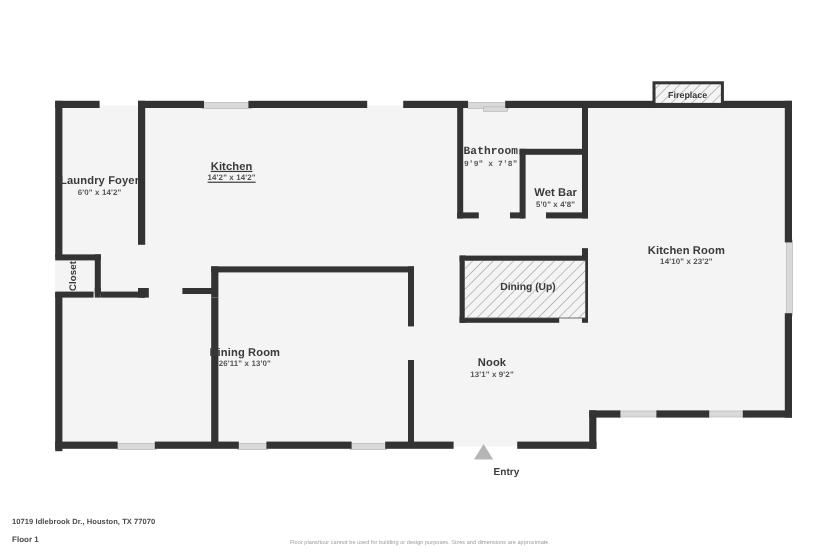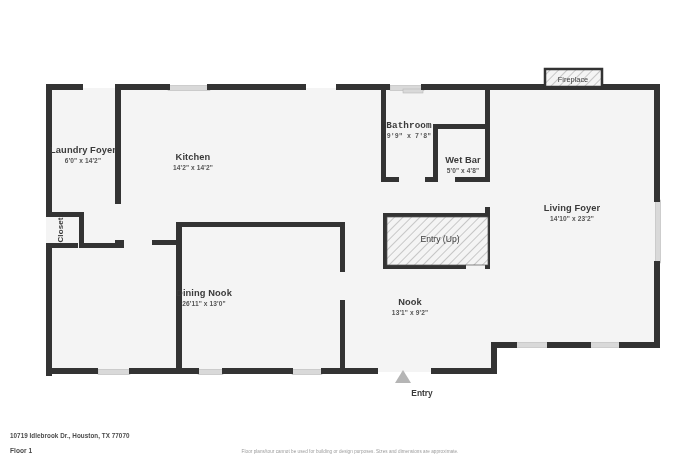--- a/index.html
+++ b/index.html
@@ -36,21 +36,21 @@
     margin-top:1px;
     letter-spacing:.1px;
   }
   .room-label.vertical{
     transform:rotate(-90deg);
     transform-origin:center center;
   }
   .tag-label{
     position:absolute;
     font-size:7.4px;
-    font-weight:normal;
+    font-weight:bold;
     color:#3a3a3a;
     white-space:nowrap;
     text-align:center;
     pointer-events:none;
   }
   .entry-label{
     position:absolute;
     font-size:8.4px;
     font-weight:bold;
     color:#3a3a3a;
@@ -188,58 +188,58 @@
     <rect x="545" y="69" width="57" height="18" fill="url(#hatch)" stroke="#333333" stroke-width="2.5"></rect>
 
     <polygon points="403,370 411,383 395,383" fill="#b5b5b5"></polygon>
   </svg>
 
   <div class="room-label" style="left:83px;top:155px;transform:translate(-50%,-50%);">
     <div class="room-name">Laundry Foyer</div>
     <div class="room-dim">6'0" x 14'2"</div>
   </div>
 
-  <div class="room-label" style="left:193px;top:162px;transform:translate(-50%,-50%);">
+  <div class="room-label" style="left:193px;top:143px;transform:translate(-50%,-50%);text-decoration:underline;">
     <div class="room-name">Kitchen</div>
     <div class="room-dim">14'2" x 14'2"</div>
   </div>
 
 
   <div class="room-label" style="left:409px;top:131px;transform:translate(-50%,-50%);font-family:Liberation Mono, monospace;">
     <div class="room-name">Bathroom</div>
     <div class="room-dim">9'9" x 7'8"</div>
   </div>
 
   <div class="room-label" style="left:463px;top:145px;transform:translate(-50%,-50%);margin-top:20px;">
     <div class="room-name">Wet Bar</div>
     <div class="room-dim">5'0" x 4'8"</div>
   </div>
 
   <div class="room-label" style="left:572px;top:213px;transform:translate(-50%,-50%);">
-    <div class="room-name">Living Foyer</div>
+    <div class="room-name">Kitchen Room</div>
     <div class="room-dim">14'10" x 23'2"</div>
   </div>
 
   <div class="room-label" style="left:204px;top:298px;transform:translate(-50%,-50%);">
-    <div class="room-name">Dining Nook</div>
+    <div class="room-name">Dining Room</div>
     <div class="room-dim">26'11" x 13'0"</div>
   </div>
 
   <div class="room-label" style="left:410px;top:307px;transform:translate(-50%,-50%);">
     <div class="room-name">Nook</div>
     <div class="room-dim">13'1" x 9'2"</div>
   </div>
 
   <div class="room-label vertical" style="left:61px;top:230px;transform:translate(-50%,-50%) rotate(-90deg);">
     <div class="room-name" style="font-size:8px;">Closet</div>
   </div>
 
   <div class="tag-label" style="left:573px;top:79px;transform:translate(-50%,-50%);">Fireplace</div>
 
-  <div class="tag-label" style="left:440px;top:239px;transform:translate(-50%,-50%);font-size:8.6px;">Entry (Up)</div>
+  <div class="tag-label" style="left:440px;top:239px;transform:translate(-50%,-50%);font-size:8.6px;">Dining (Up)</div>
 
   <div class="entry-label" style="left:403px;top:393px;transform:translate(-50%,-50%);padding-left:38px;">Entry</div>
 </div>
 
 <div id="footer">
   <div id="footer-left">
     <div class="foot-addr">10719 Idlebrook Dr., Houston, TX 77070</div>
     <div class="foot-floor">Floor 1</div>
   </div>
   <div id="footer-disclaimer">Floor plans/tour cannot be used for building or design purposes. Sizes and dimensions are approximate.</div>

